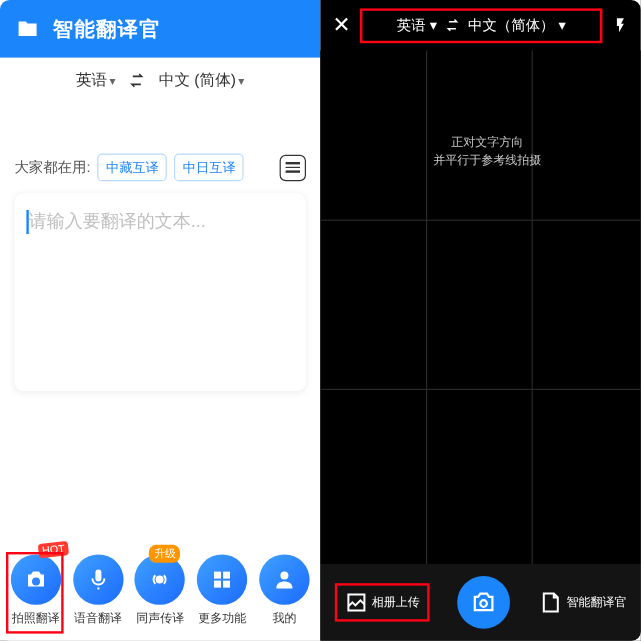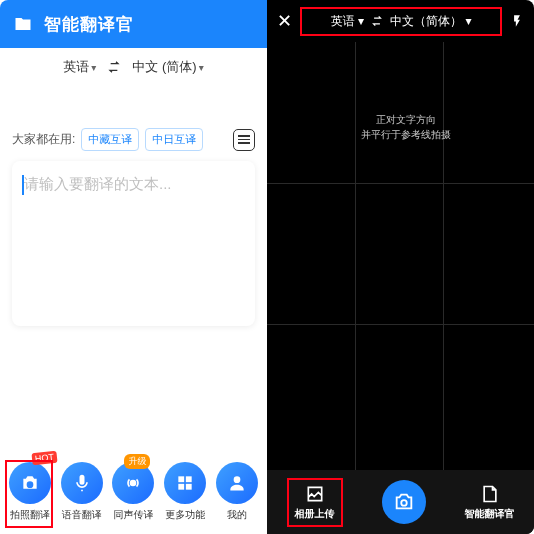--- a/index.html
+++ b/index.html
@@ -37,21 +37,21 @@
 .cam-top { height: 42px; display: flex; align-items: center; padding: 0 10px; gap: 8px; color: #fff; font-size: 12px; }
 .x-btn { color: #fff; font-size: 18px; }
 .lang-box { border: 2px solid #ff0015; padding: 4px 8px; display: flex; align-items: center; gap: 6px; flex: 1; justify-content: center; }
 .flash { width: 14px; }
 .grid-area { flex: 1; position: relative; background: #000; }
 .gl { position: absolute; background: #2a2a2a; }
 .gh { width: 100%; height: 1px; }
 .gv { height: 100%; width: 1px; }
 .hint { position: absolute; top: 70px; left: 11px; right: 0; text-align: center; color: #c8c8c8; font-size: 10px; line-height: 15px; }
 .cam-bottom { height: 64px; background: #141414; display: flex; align-items: center; justify-content: space-around; }
-.cb-item { display: flex; flex-direction: column; align-items: center; gap: 3px; color: #fff; font-size: 10px; font-weight: bold; }
+.cb-item { display: flex; flex-direction: row; align-items: center; gap: 3px; color: #fff; font-size: 10px; }
 .cb-item svg { width: 20px; height: 20px; fill: #fff; }
 .shutter { width: 44px; height: 44px; border-radius: 50%; background: #1b85fc; display: flex; align-items: center; justify-content: center; }
 .shutter svg { width: 22px; height: 22px; fill: #fff; }
 .red-box-bottom { border: 2px solid #ff0015; padding: 4px 6px; }
 </style>
 </head>
 <body>
 
 <div class="pane left">
   <div class="header">

